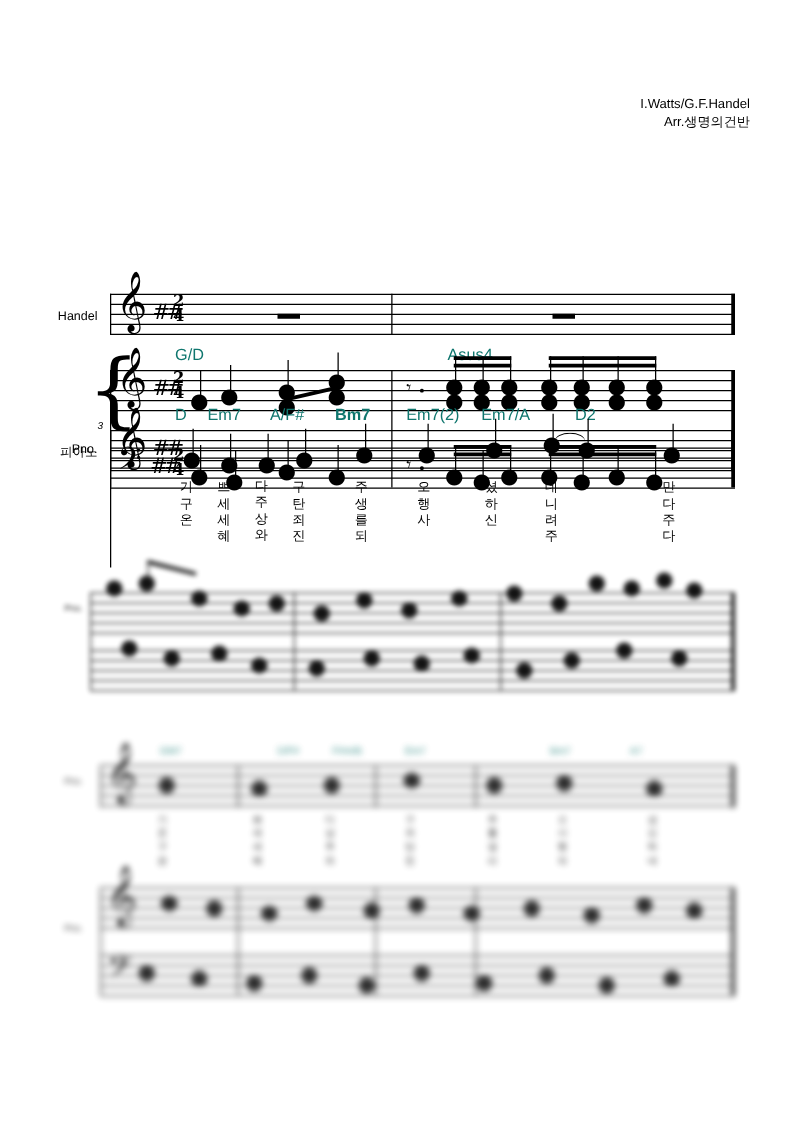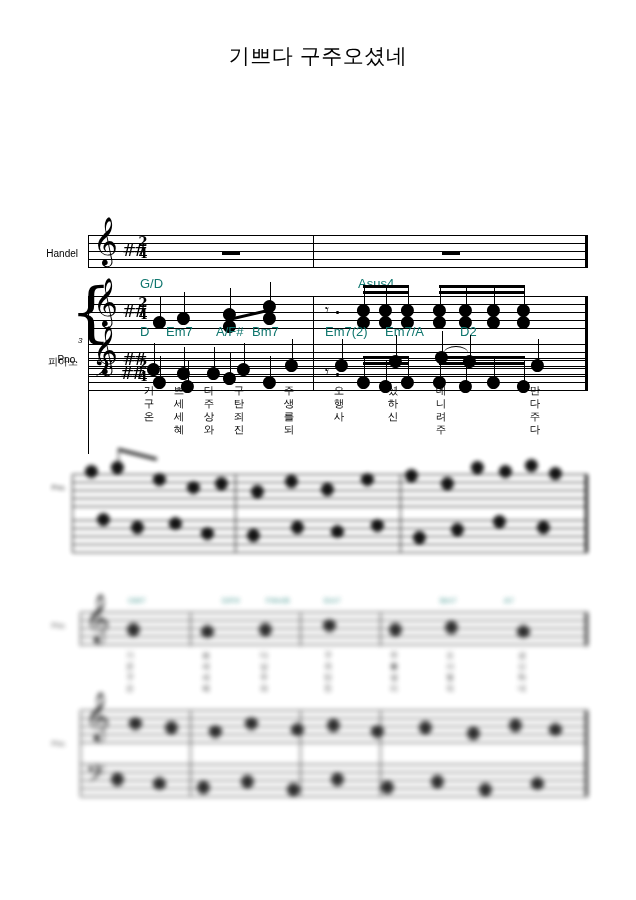--- a/index.html
+++ b/index.html
@@ -179,21 +179,24 @@
 
   
   .blurred-3 { filter: blur(2.1px); opacity: 0.92; }
   .blurred-4 { filter: blur(2.6px); opacity: 0.82; }
 </style>
 </head>
 <body>
 
 <div class="sheet">
 
-  <div class="title">기쁘다 구주오셨네</div>
+  <div class="credits">
+    <div>I.Watts/G.F.Handel</div>
+    <div>Arr.생명의건반</div>
+  </div>
 
   <div class="system" style="left:0; top:110px; width:636px; height:190px;">
 
     <div class="inst-label" style="left:18px; top:138px; width:60px;">Handel</div>
     <div class="inst-label" style="left:14px; top:245px; width:64px;">피아노</div>
 
     <div class="staff" style="left:88px; width:500px; top:125px;">
       <div class="ln"></div>
         <div class="ln"></div>
         <div class="ln"></div>
@@ -337,21 +340,21 @@
     <div class="barline" style="left:88px; top:14px; height:33px;"></div>
     <div class="barline thick" style="left:585px; top:14px; height:33px;"></div>
     <div class="clef treble" style="left:93px; top:-1px;">𝄞</div>
     <div class="keysig" style="left:122px; top:19px;">##</div>
 
     <div class="barline" style="left:88px; top:14px; height:110px;"></div>
 
     <div class="chord" style="left:140px; top:-6px;">D</div>
     <div class="chord" style="left:166px; top:-6px;">Em7</div>
     <div class="chord" style="left:216px; top:-6px;">A/F#</div>
-    <div class="chord" style="left:252px; top:-6px;">Bm7</div>
+    <div class="chord" style="left:268px; top:-6px;font-weight:bold;">Bm7</div>
     <div class="chord" style="left:325px; top:-6px;">Em7(2)</div>
     <div class="chord" style="left:385px; top:-6px;">Em7/A</div>
     <div class="chord" style="left:460px; top:-6px;">D2</div>
 
     <div class="note" style="left:146px; top:30px;">●</div>
     <div class="stem" style="left:154px; top:13px; height:22px;"></div>
     <div class="note" style="left:176px; top:34px;">●</div>
     <div class="stem" style="left:184px; top:17px; height:22px;"></div>
     <div class="note" style="left:206px; top:34px;">●</div>
     <div class="stem" style="left:214px; top:17px; height:22px;"></div>
@@ -374,21 +377,21 @@
     <div class="lyric" style="left:136px; top:54px; width:26px;"><span>기</span>
 <span>구</span>
 <span>온</span>
 <span></span></div>
 
     <div class="lyric" style="left:166px; top:54px; width:26px;"><span>쁘</span>
 <span>세</span>
 <span>세</span>
 <span>혜</span></div>
 
-    <div class="lyric" style="left:196px; top:54px; width:26px;"><span>다</span>
+    <div class="lyric" style="left:196px; top:54px; width:26px;font-family:Liberation Mono, monospace;"><span>다</span>
 <span>주</span>
 <span>상</span>
 <span>와</span></div>
 
     <div class="lyric" style="left:226px; top:54px; width:26px;"><span>구</span>
 <span>탄</span>
 <span>죄</span>
 <span>진</span></div>
 
     <div class="lyric" style="left:276px; top:54px; width:26px;"><span>주</span>

